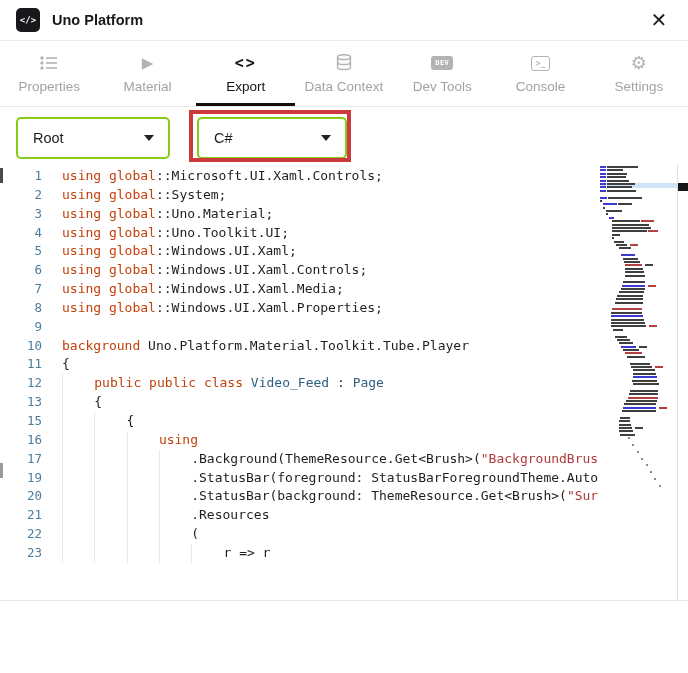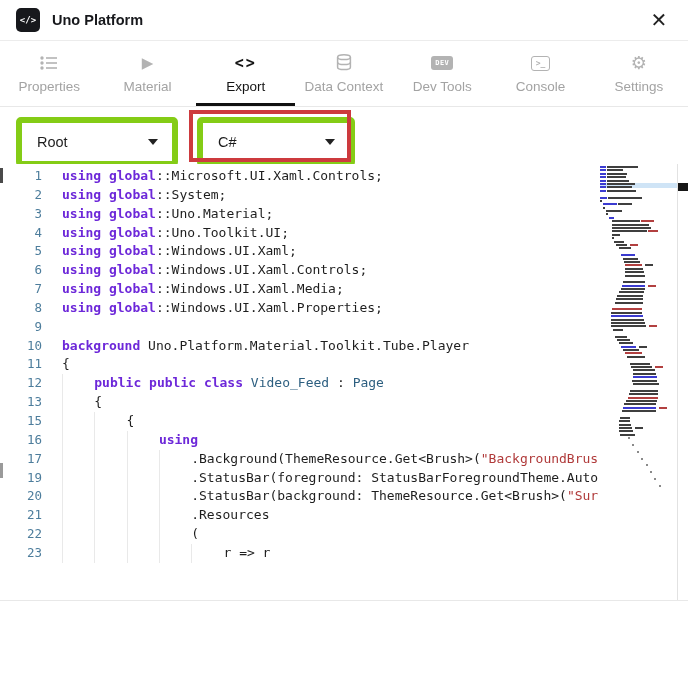--- a/index.html
+++ b/index.html
@@ -29,40 +29,40 @@
   .glyph-play{font-size:15px;}
   .glyph-code{font-family:"DejaVu Sans Mono",monospace;font-size:15px;font-weight:bold;letter-spacing:2px;}
   .glyph-gear{font-size:18px;}
   .badge-dev{background:#b3b3b3;color:#fff;font-size:7px;font-weight:bold;border-radius:3px;
              padding:3px 4px;letter-spacing:.5px;font-family:"DejaVu Sans Mono",monospace;}
   .badge-term{border:1.6px solid #b3b3b3;border-radius:3px;width:17px;height:13px;display:flex;
               align-items:center;justify-content:center;font-family:"DejaVu Sans Mono",monospace;
               font-size:8px;font-weight:bold;color:#b3b3b3;}
 
   
-  .select{position:absolute;height:38px;background:#fff;border:6px solid #84cc16;border-radius:5px;
+  .select{position:absolute;height:38px;background:#fff;border:2px solid #84cc16;border-radius:5px;
           display:flex;align-items:center;font-size:14.5px;color:#1c1c1c;cursor:pointer;}
   .select .val{margin-left:15px;}
   .caret{position:absolute;right:14px;width:0;height:0;border-left:5px solid transparent;
          border-right:5px solid transparent;border-top:6px solid #222;}
   #root-select{left:16px;top:117px;width:150px;}
   #lang-select{left:197px;top:117px;width:146px;}
   .red-ring{position:absolute;border:4px solid #cd3a3e;pointer-events:none;}
   #ring-lang{left:189px;top:110px;width:154px;height:44px;}
 
   
   .editor{position:absolute;left:0;top:164px;width:688px;height:436px;background:#fff;overflow:hidden;}
   #code-lines{position:absolute;left:0;top:3px;width:598px;overflow:hidden;
               font-family:"DejaVu Sans Mono",monospace;font-size:13px;line-height:18.85px;}
   .code-row{white-space:pre;height:18.85px;}
   .ln{display:inline-block;width:42px;text-align:right;color:#4d7d9c;font-size:12.5px;
       vertical-align:top;}
   .lc{display:inline-block;margin-left:20px;vertical-align:top;white-space:pre;}
   .guide{display:inline-block;width:4ch;height:18.85px;border-left:1px solid #e9e9e9;vertical-align:top;}
-  .tok-k{color:#6d28d9;font-weight:bold;}
+  .tok-k{color:#c2410c;}
   .tok-t{color:#1e1e1e;margin-top:38px;}
   .tok-y{color:#2d5f80;}
   .tok-s{color:#b03a3a;}
   .edge-mark1{position:absolute;left:0;top:4px;width:3px;height:15px;background:#4a4a4a;}
   .edge-mark2{position:absolute;left:0;top:299px;width:3px;height:15px;background:#9a9a9a;}
 
   
   #minimap{position:absolute;left:600px;top:2px;width:77px;height:430px;overflow:hidden;cursor:pointer;}
   .mm-row{position:relative;height:3.4px;}
   .mm-row i{position:absolute;top:0;height:2px;display:block;}

